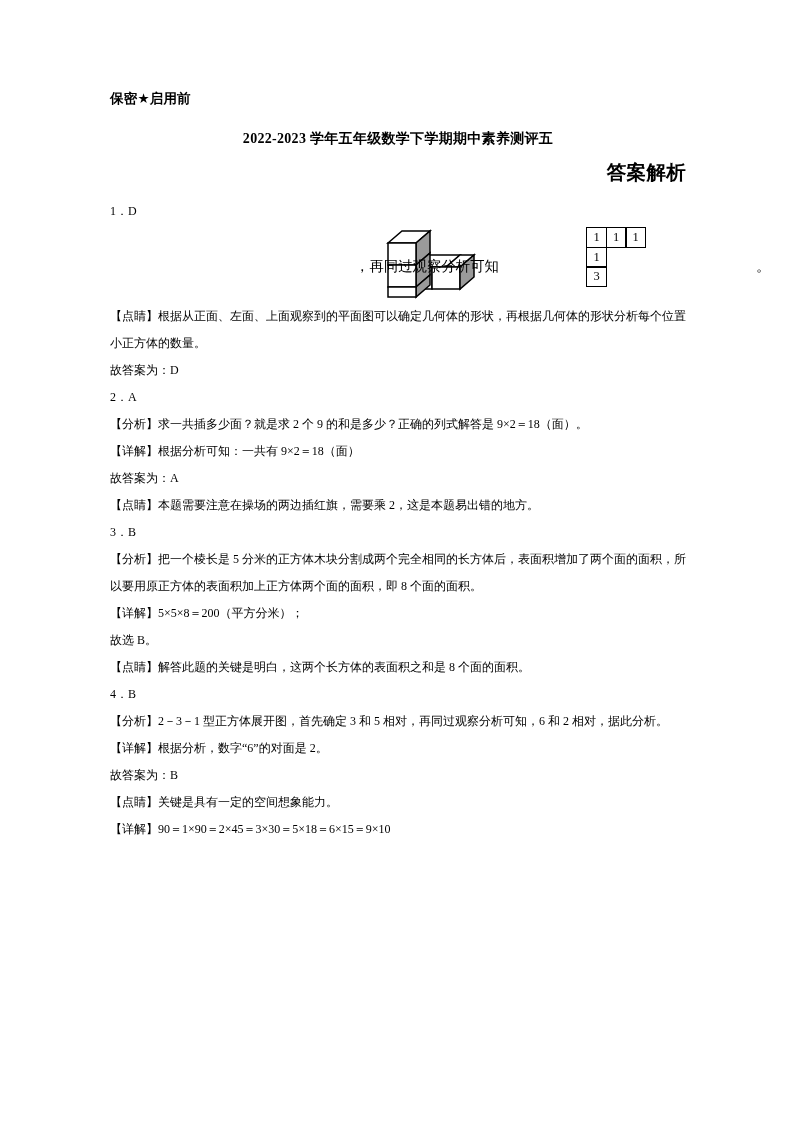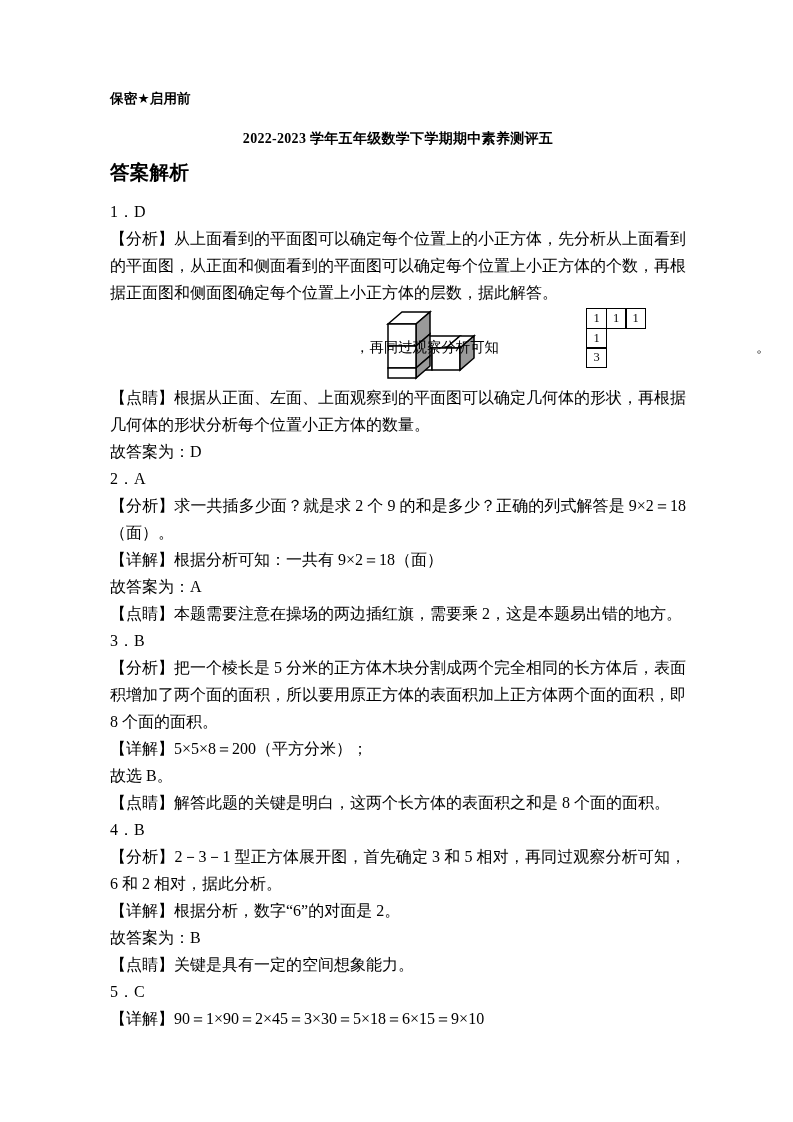--- a/index.html
+++ b/index.html
@@ -39,31 +39,31 @@
   }
   .doc-title {
     text-align: center;
     font-weight: bold;
     font-size: 14px;
     line-height: 34px;
     margin: 0;
     letter-spacing: 0.3px;
   }
   .doc-subtitle {
-    text-align: left;
+    text-align: right;
     font-weight: bold;
     font-size: 19.5px;
     line-height: 34px;
     margin: 0 0 8px 0;
     letter-spacing: 0.3px;
   }
 
   
   .line {
-    font-size: 16px;
+    font-size: 12px;
     line-height: 27px;
     margin: 0;
     text-align: justify;
     text-justify: inter-ideograph;
     word-break: break-all;
     white-space: pre-wrap;
   }
   .line.num {
     white-space: pre;
   }
@@ -125,21 +125,20 @@
 
 <div class="page">
   <div class="content">
 
     <div class="secrecy">保密★启用前</div>
 
     <div class="doc-title">2022-2023 学年五年级数学下学期期中素养测评五</div>
     <div class="doc-subtitle">答案解析</div>
 
     <div class="line num">1．D</div>
-    <div class="line">【分析】从上面看到的平面图可以确定每个位置上的小正方体，先分析从上面看到的平面图，从正面和侧面看到的平面图可以确定每个位置上小正方体的个数，再根据正面图和侧面图确定每个位置上小正方体的层数，据此解答。</div>
 
     <div class="figrow">
 
       <span class="cubefig">
         <svg width="116" height="76" viewBox="0 0 116 76" xmlns="http://www.w3.org/2000/svg">
           <g stroke="#000" stroke-width="1.5" stroke-linejoin="miter">
 
             <polygon points="32,42 46,30 88,30 74,42" fill="#ffffff"></polygon>
             <polygon points="74,42 88,30 102,30 88,42" fill="#ffffff"></polygon>
 
@@ -198,17 +197,16 @@
     <div class="line">【详解】5×5×8＝200（平方分米）；</div>
     <div class="line num">故选 B。</div>
     <div class="line">【点睛】解答此题的关键是明白，这两个长方体的表面积之和是 8 个面的面积。</div>
 
     <div class="line num">4．B</div>
     <div class="line">【分析】2－3－1 型正方体展开图，首先确定 3 和 5 相对，再同过观察分析可知，6 和 2 相对，据此分析。</div>
     <div class="line">【详解】根据分析，数字“6”的对面是 2。</div>
     <div class="line num">故答案为：B</div>
     <div class="line">【点睛】关键是具有一定的空间想象能力。</div>
 
-    <div class="line num">5．C</div>
     <div class="line">【详解】90＝1×90＝2×45＝3×30＝5×18＝6×15＝9×10</div>
 
   </div>
 </div>
 
 </body></html>

